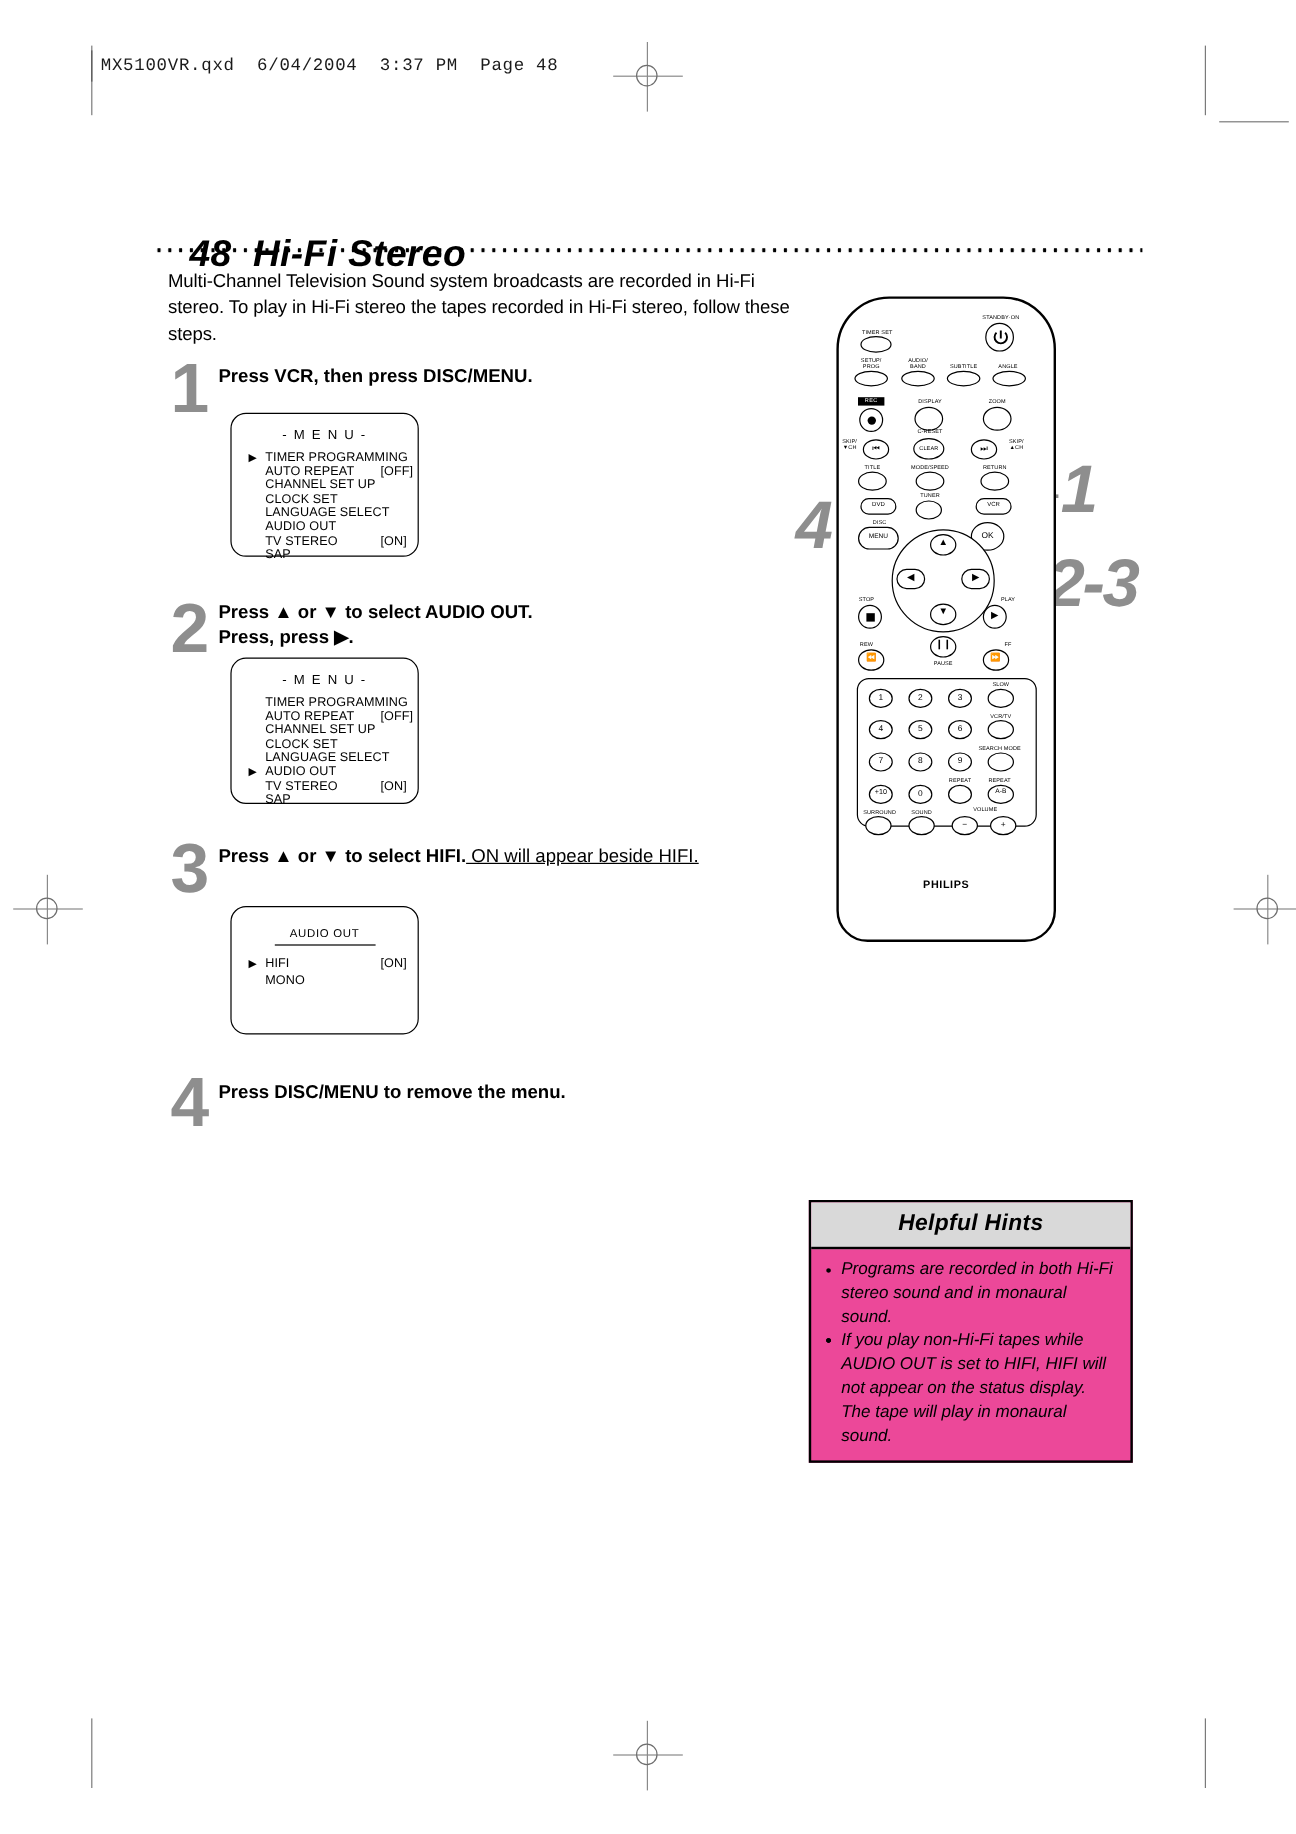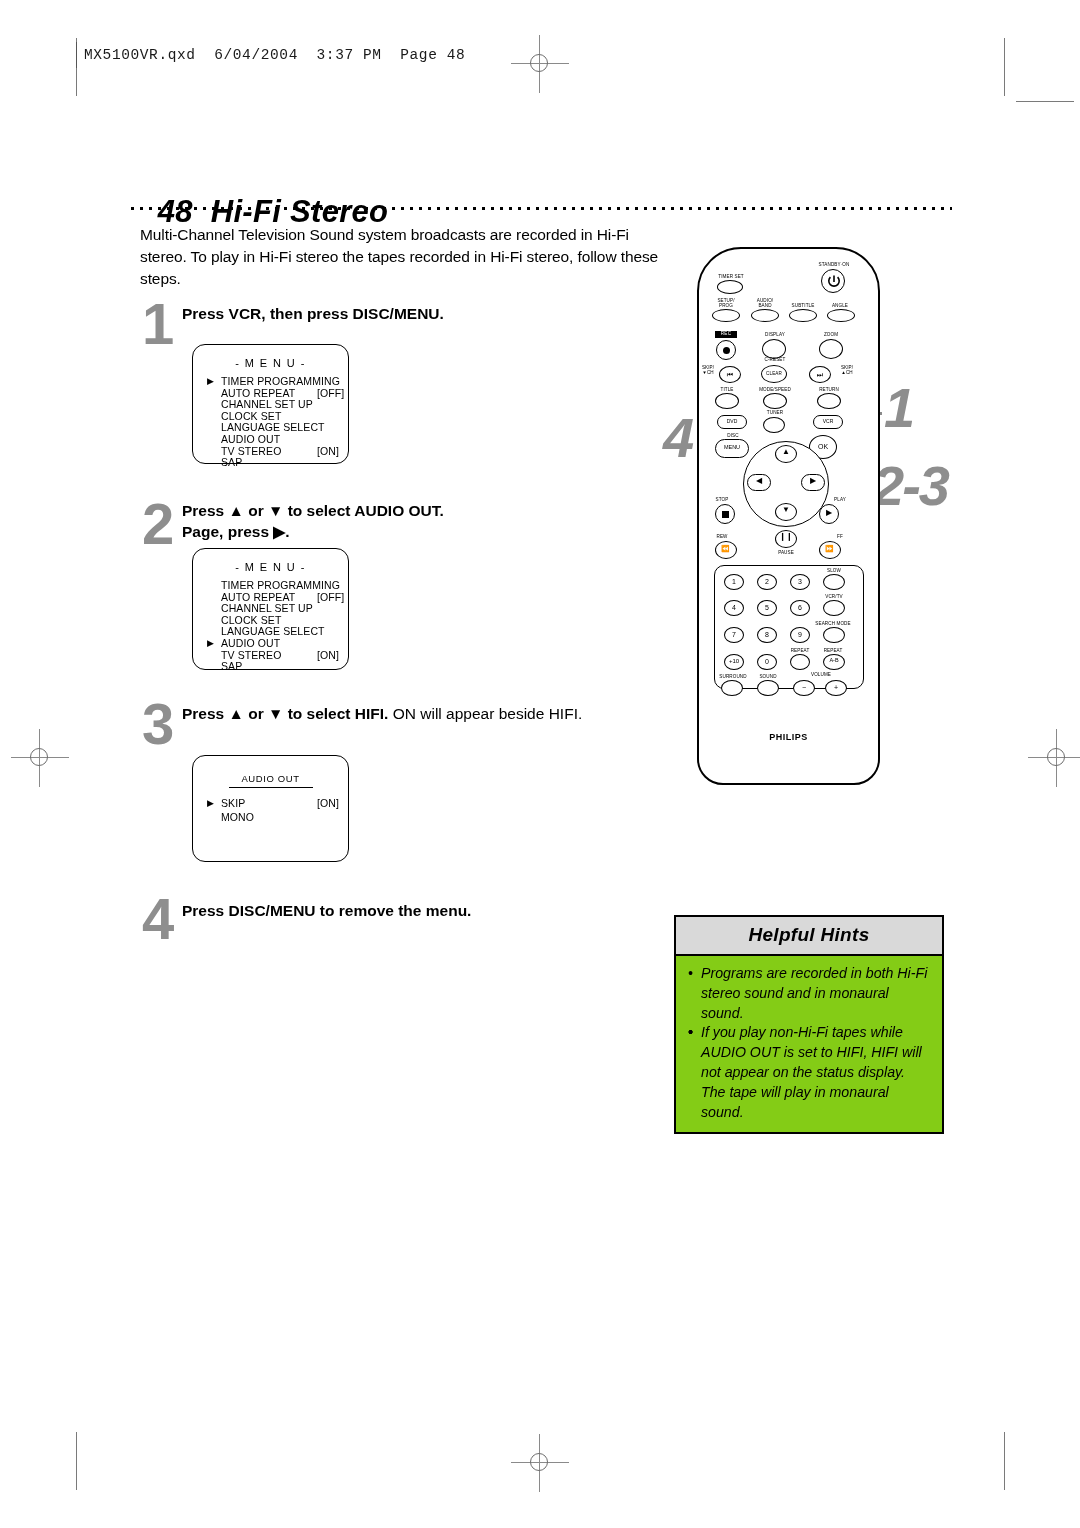--- a/index.html
+++ b/index.html
@@ -27,21 +27,21 @@
       background-size:9px 5px;background-repeat:repeat-x;}
 
   
   .intro{position:absolute;left:140px;top:224px;width:530px;font-size:15.5px;
       line-height:22px;letter-spacing:-.1px;}
 
   
   .stepnum{position:absolute;font-size:58px;font-weight:bold;color:#8e8e8e;
       font-family:"Liberation Sans",sans-serif;line-height:48px;}
   .steptxt{position:absolute;font-size:15.5px;font-weight:bold;line-height:21px;}
-  .steptxt .reg{font-weight:normal;}
+  .steptxt .reg{font-weight:normal;text-decoration:underline;}
 
   
   .osd{position:absolute;border:1.4px solid #000;border-radius:13px;background:#fff;}
   .osd .ttl{position:absolute;width:100%;text-align:center;font-size:11px;
       letter-spacing:1.4px;white-space:pre;}
   .osd .rowwrap{position:absolute;left:14px;top:30px;right:8px;}
   .row{position:relative;font-size:10.5px;line-height:11.6px;white-space:pre;
        letter-spacing:.1px;height:11.6px;}
   .row .lbl{position:absolute;left:14px;top:0;}
   .row .val{position:absolute;left:110px;top:0;}
@@ -64,22 +64,22 @@
       letter-spacing:.1px;line-height:5px;}
   .bn{position:absolute;font-size:6.5px;text-align:center;line-height:1;}
   .keypad{position:absolute;border:1.2px solid #000;border-radius:10px;background:#fff;box-sizing:border-box;}
   .recbadge{position:absolute;background:#000;color:#fff;font-size:4.6px;
       text-align:center;line-height:6.5px;letter-spacing:.3px;}
   .dpad{position:absolute;border:1.4px solid #000;border-radius:50%;background:#fff;box-sizing:border-box;}
   .philips{position:absolute;width:100%;text-align:center;font-size:9px;
       font-weight:bold;letter-spacing:.5px;}
 
   
-  .hintbox{position:absolute;left:674px;top:915px;width:270px;
-      border:2px solid #000;background:#84cc16;box-sizing:border-box;}
+  .hintbox{position:absolute;left:674px;top:1000px;width:270px;
+      border:2px solid #000;background:#ec4899;box-sizing:border-box;}
   .hinthdr{border-bottom:2px solid #000;background:#d9d9d9;text-align:center;
       font-size:19px;font-weight:bold;font-style:italic;padding:7px 0 8px;letter-spacing:.3px;}
   .hintbody{padding:8px 9px 10px 9px;}
   .hint{position:relative;padding-left:16px;font-size:14.2px;line-height:19.8px;
       font-style:italic;margin-bottom:0px;}
   .hint .bullet{position:absolute;left:3px;top:0px;font-size:14px;}
   .hintnote{font-size:14.2px;line-height:19.8px;font-style:italic;font-weight:bold;
       padding-left:16px;}
 </style>
 </head>
@@ -137,21 +137,21 @@
     <div class="row"><span class="ptr"></span><span class="lbl">LANGUAGE SELECT</span><span class="val"></span></div>
     <div class="row"><span class="ptr"></span><span class="lbl">AUDIO OUT</span><span class="val"></span></div>
     <div class="row"><span class="ptr"></span><span class="lbl">TV STEREO</span><span class="val">[ON]</span></div>
     <div class="row"><span class="ptr"></span><span class="lbl">SAP</span><span class="val"></span></div>
   </div>
 </div>
 
 <div class="stepnum" style="left:142px;top:500px;">2</div>
 <div class="steptxt" style="left:182px;top:500px;width:470px;">
   <div>Press ▲ or ▼ to select AUDIO OUT.</div>
-  <div>Page, press ▶.</div>
+  <div>Press, press ▶.</div>
 </div>
 
 <div class="osd" style="left:192px;top:548px;width:155px;height:120px;">
   <div class="ttl" style="top:12px;">- M E N U -</div>
   <div class="rowwrap" style="top:31px;">
     <div class="row"><span class="ptr"></span><span class="lbl">TIMER PROGRAMMING</span><span class="val"></span></div>
     <div class="row"><span class="ptr"></span><span class="lbl">AUTO REPEAT</span><span class="val">[OFF]</span></div>
     <div class="row"><span class="ptr"></span><span class="lbl">CHANNEL SET UP</span><span class="val"></span></div>
     <div class="row"><span class="ptr"></span><span class="lbl">CLOCK SET</span><span class="val"></span></div>
     <div class="row"><span class="ptr"></span><span class="lbl">LANGUAGE SELECT</span><span class="val"></span></div>
@@ -163,21 +163,21 @@
 
 <div class="stepnum" style="left:142px;top:700px;">3</div>
 <div class="steptxt" style="left:182px;top:703px;width:480px;">
   <span>Press ▲ or ▼ to select HIFI.</span><span class="reg"> ON will appear beside HIFI.</span>
 </div>
 
 <div class="osd" style="left:192px;top:755px;width:155px;height:105px;">
   <div class="ttl" style="top:17px;font-size:9.5px;letter-spacing:.6px;">AUDIO OUT</div>
   <div class="uline" style="left:36px;top:31px;width:84px;"></div>
   <div class="rowwrap" style="top:40px;">
-    <div class="row" style="height:14px;line-height:14px;"><span class="ptr" style="line-height:14px;">▶</span><span class="lbl">SKIP</span><span class="val">[ON]</span></div>
+    <div class="row" style="height:14px;line-height:14px;"><span class="ptr" style="line-height:14px;">▶</span><span class="lbl">HIFI</span><span class="val">[ON]</span></div>
     <div class="row" style="height:14px;line-height:14px;"><span class="ptr" style="line-height:14px;"></span><span class="lbl">MONO</span><span class="val"></span></div>
   </div>
 </div>
 
 <div class="stepnum" style="left:142px;top:895px;">4</div>
 <div class="steptxt" style="left:182px;top:900px;width:470px;">
   <span>Press DISC/MENU to remove the menu.</span>
 </div>
 
 <div class="callout" style="left:663px;top:412px;">4</div>

